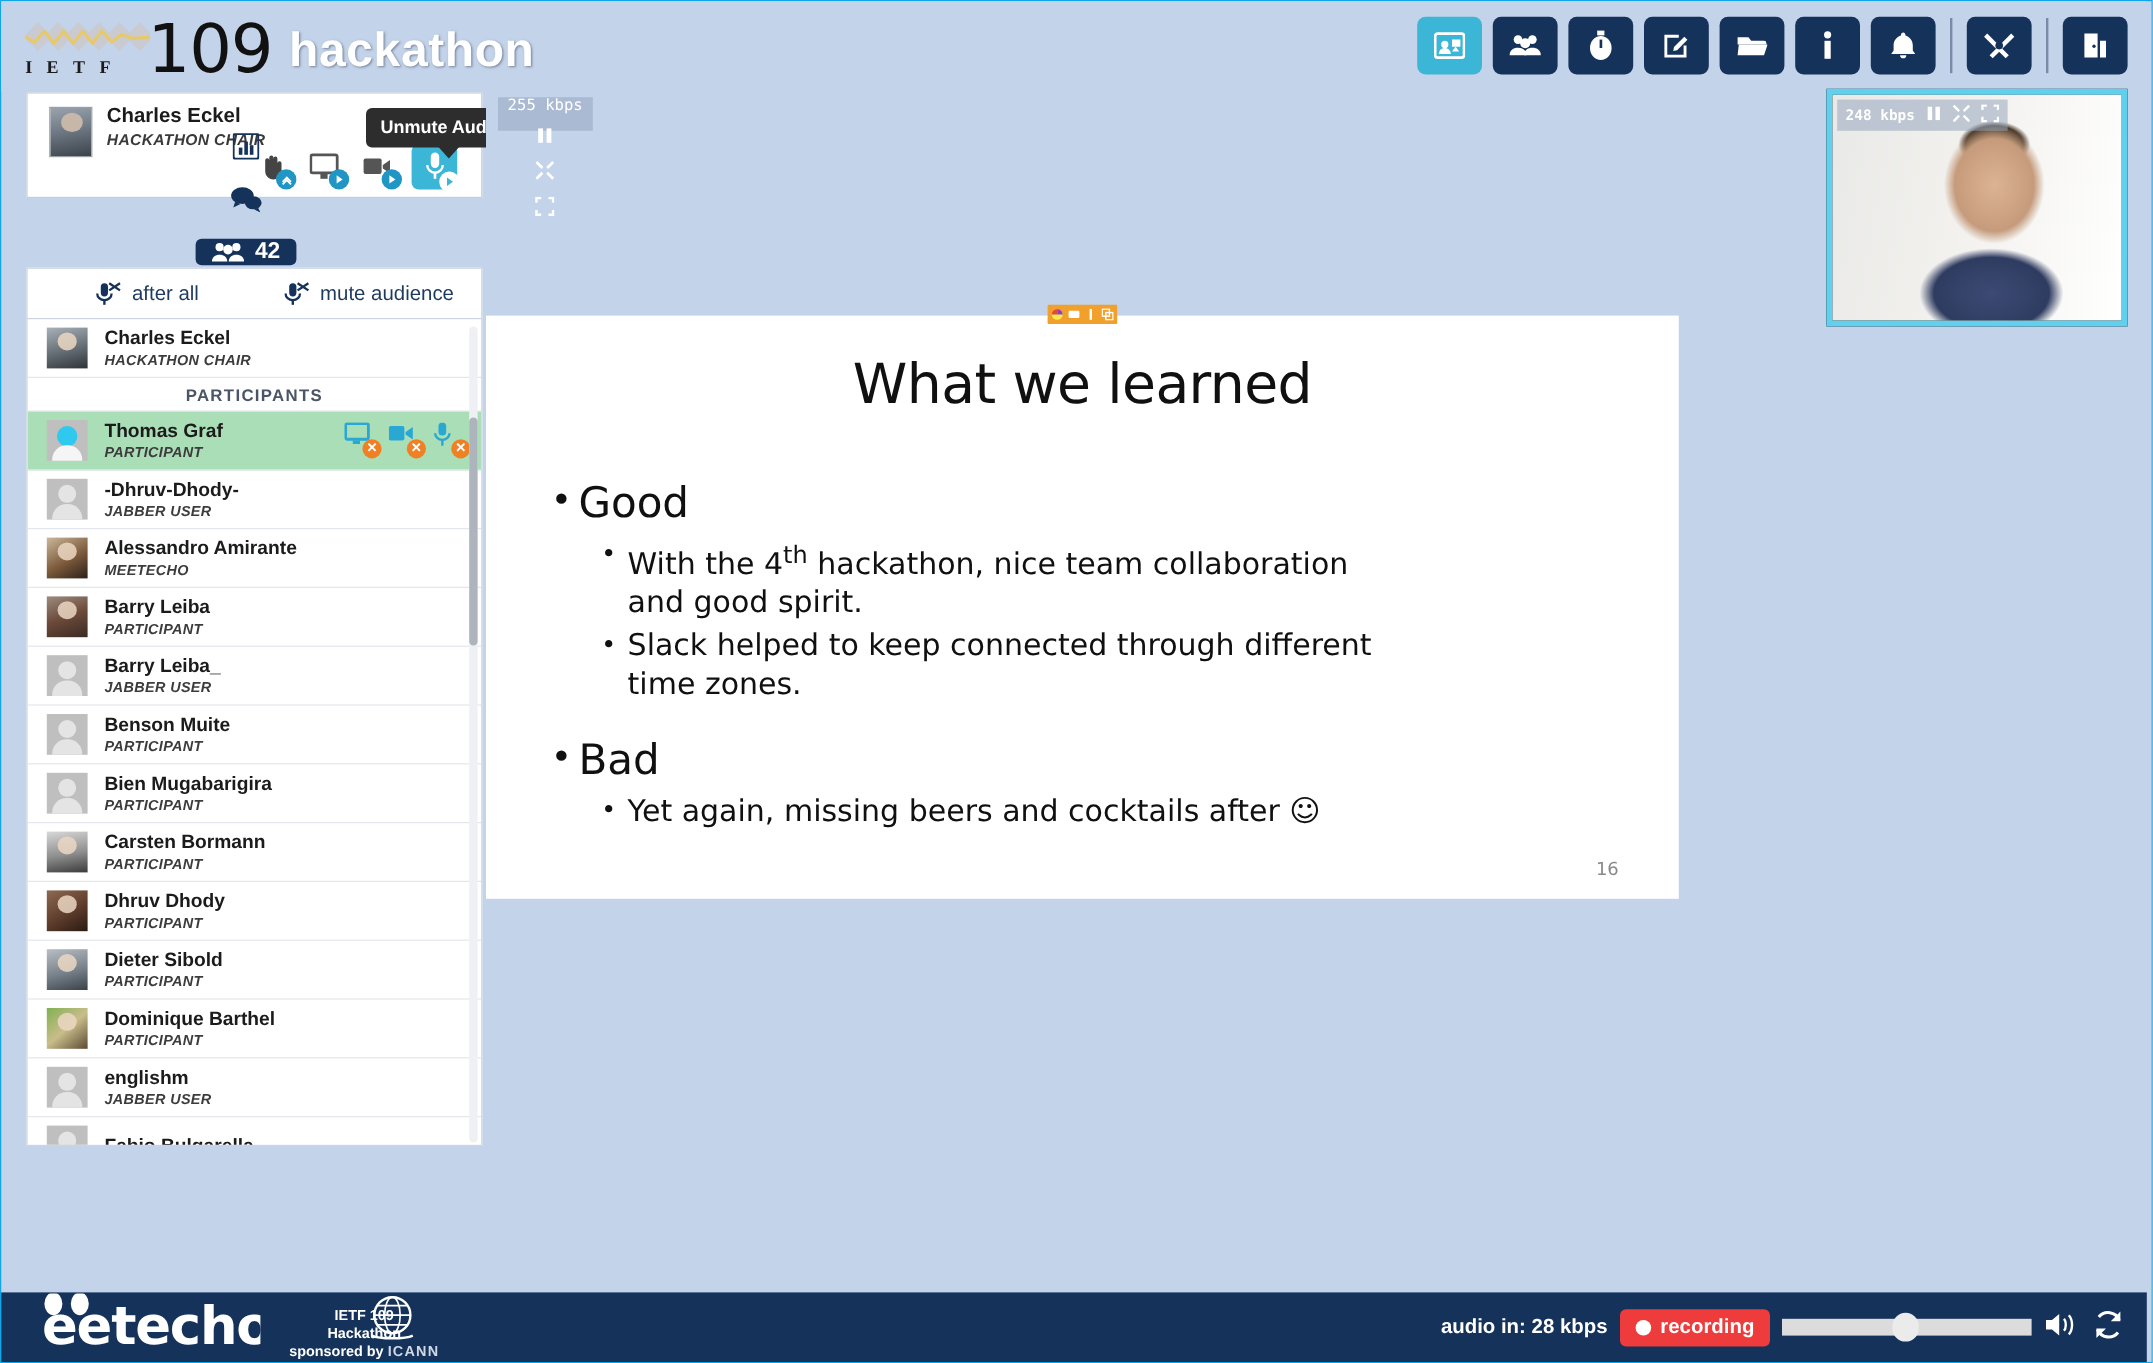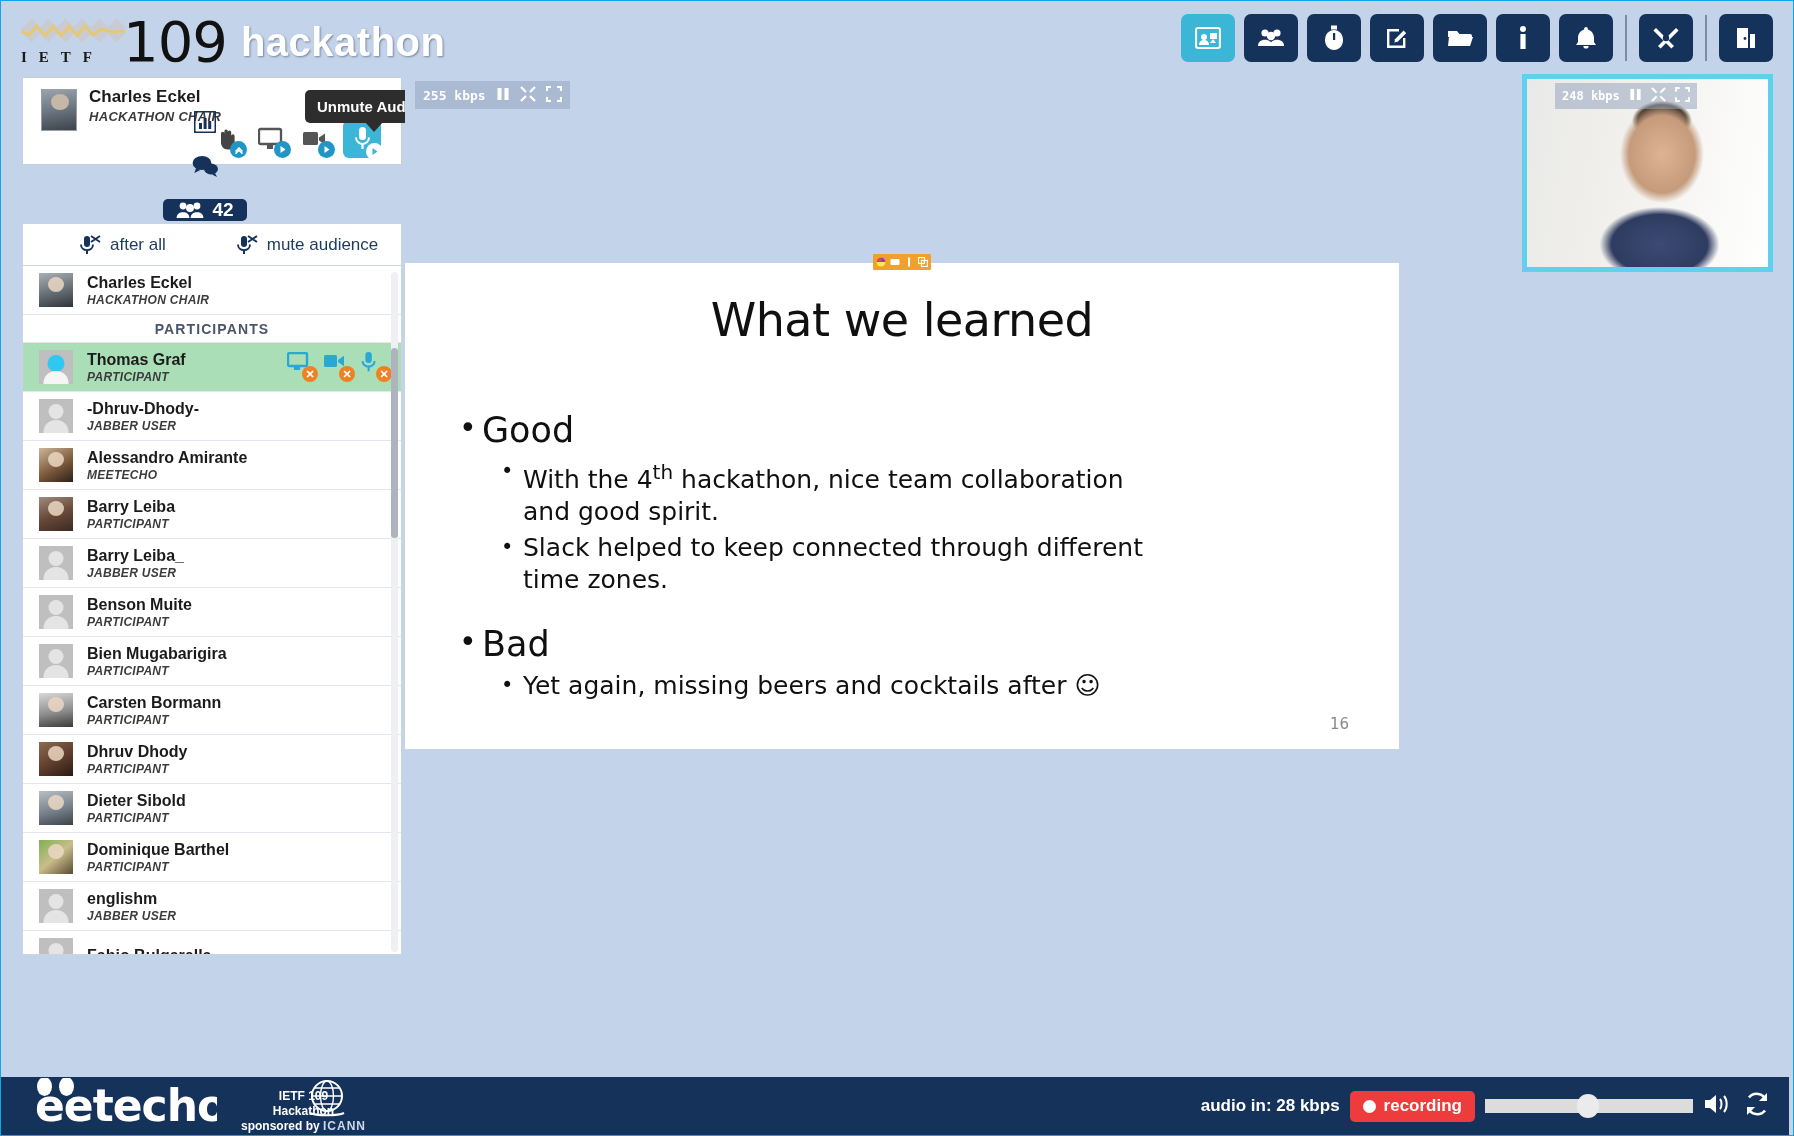--- a/index.html
+++ b/index.html
@@ -192,41 +192,42 @@
   }
 
   
   #stage {
     position: absolute; left: 404px; top: 76px; width: 1384px; height: 978px;
     background: #c3d3ea;
   }
   #stream-ctl-left {
     position: absolute; left: 10px; top: 4px; height: 28px;
     background: rgba(150,165,190,0.55); display: flex; align-items: center; gap: 10px;
-    padding: 0 8px; color: #fff; font-size: 13px; font-weight: bold;
+    padding: 0 8px; color: #fff; font-size: 13px; font-weight: normal;
     font-family: "DejaVu Sans Mono", monospace;
+    flex-direction: column;
   }
   #slide {
     position: absolute; left: 0px; top: 186px; width: 994px; height: 486px;
     background: #ffffff;
   }
   #slide-badge {
     position: absolute; left: 50%; top: -9px; transform: translateX(-50%);
     display: flex; align-items: center; background: #f2a02c; height: 16px;
     padding: 0 2px; gap: 2px; border-radius: 1px;
   }
   .sb-ic { width: 12px; height: 12px; display:flex; align-items:center; justify-content:center; }
   #slide-title {
     position: absolute; left: 0; right: 0; top: 30px; text-align: center;
     font-size: 46px; color: #101010; font-weight: 400;
     font-family: "DejaVu Sans", sans-serif; letter-spacing: -0.5px;
   }
   #slide-body { position: absolute; left: 52px; top: 122px; right: 30px; }
   .lvl1 {
-    font-size: 35px; color: #101010; line-height: 44px; margin-top: 23px;
+    font-size: 35px; color: #101010; line-height: 44px; margin-top: 13px;
     font-family: "DejaVu Sans", sans-serif; position: relative; padding-left: 25px;
   }
   .lvl1::before {
     content:'\2022'; position: absolute; left: 2px; top: -2px; font-size: 30px;
   }
   .lvl2 {
     font-size: 25px; color: #101010; line-height: 32px; margin-top: 4px;
     font-family: "DejaVu Sans", sans-serif; position: relative;
     padding-left: 66px; max-width: 720px;
   }
@@ -250,21 +251,20 @@
       radial-gradient(ellipse 60px 70px at 56% 40%, #dcb393 0%, #c59b7c 55%, rgba(197,155,124,0) 70%),
       radial-gradient(ellipse 80px 50px at 55% 88%, #3c4a74 0%, #2f3c61 60%, rgba(47,60,97,0) 75%),
       radial-gradient(ellipse 40px 26px at 56% 22%, #6b5540 0%, #4d3c2c 60%, rgba(77,60,44,0) 75%),
       linear-gradient(100deg, #e9e9e7 0%, #f2f1ee 45%, #ffffff 100%);
   }
   #webcam .wcbar {
     position: absolute; left: 4px; top: 4px; height: 26px;
     background: rgba(150,165,190,0.55); display: flex; align-items: center; gap: 9px;
     padding: 2px 7px; color: #fff; font-size: 12px; font-weight: bold;
     font-family: "DejaVu Sans Mono", monospace;
-    margin-left: 24px;
   }
 
   
   #footer {
     position: absolute; left: 0; bottom: 0; width: 1788px; height: 58px;
     background: #15325a; display: flex; align-items: center;
   }
   #mt-logo {
     position: relative; margin-left: 16px; width: 200px; height: 56px; overflow: hidden;
   }

